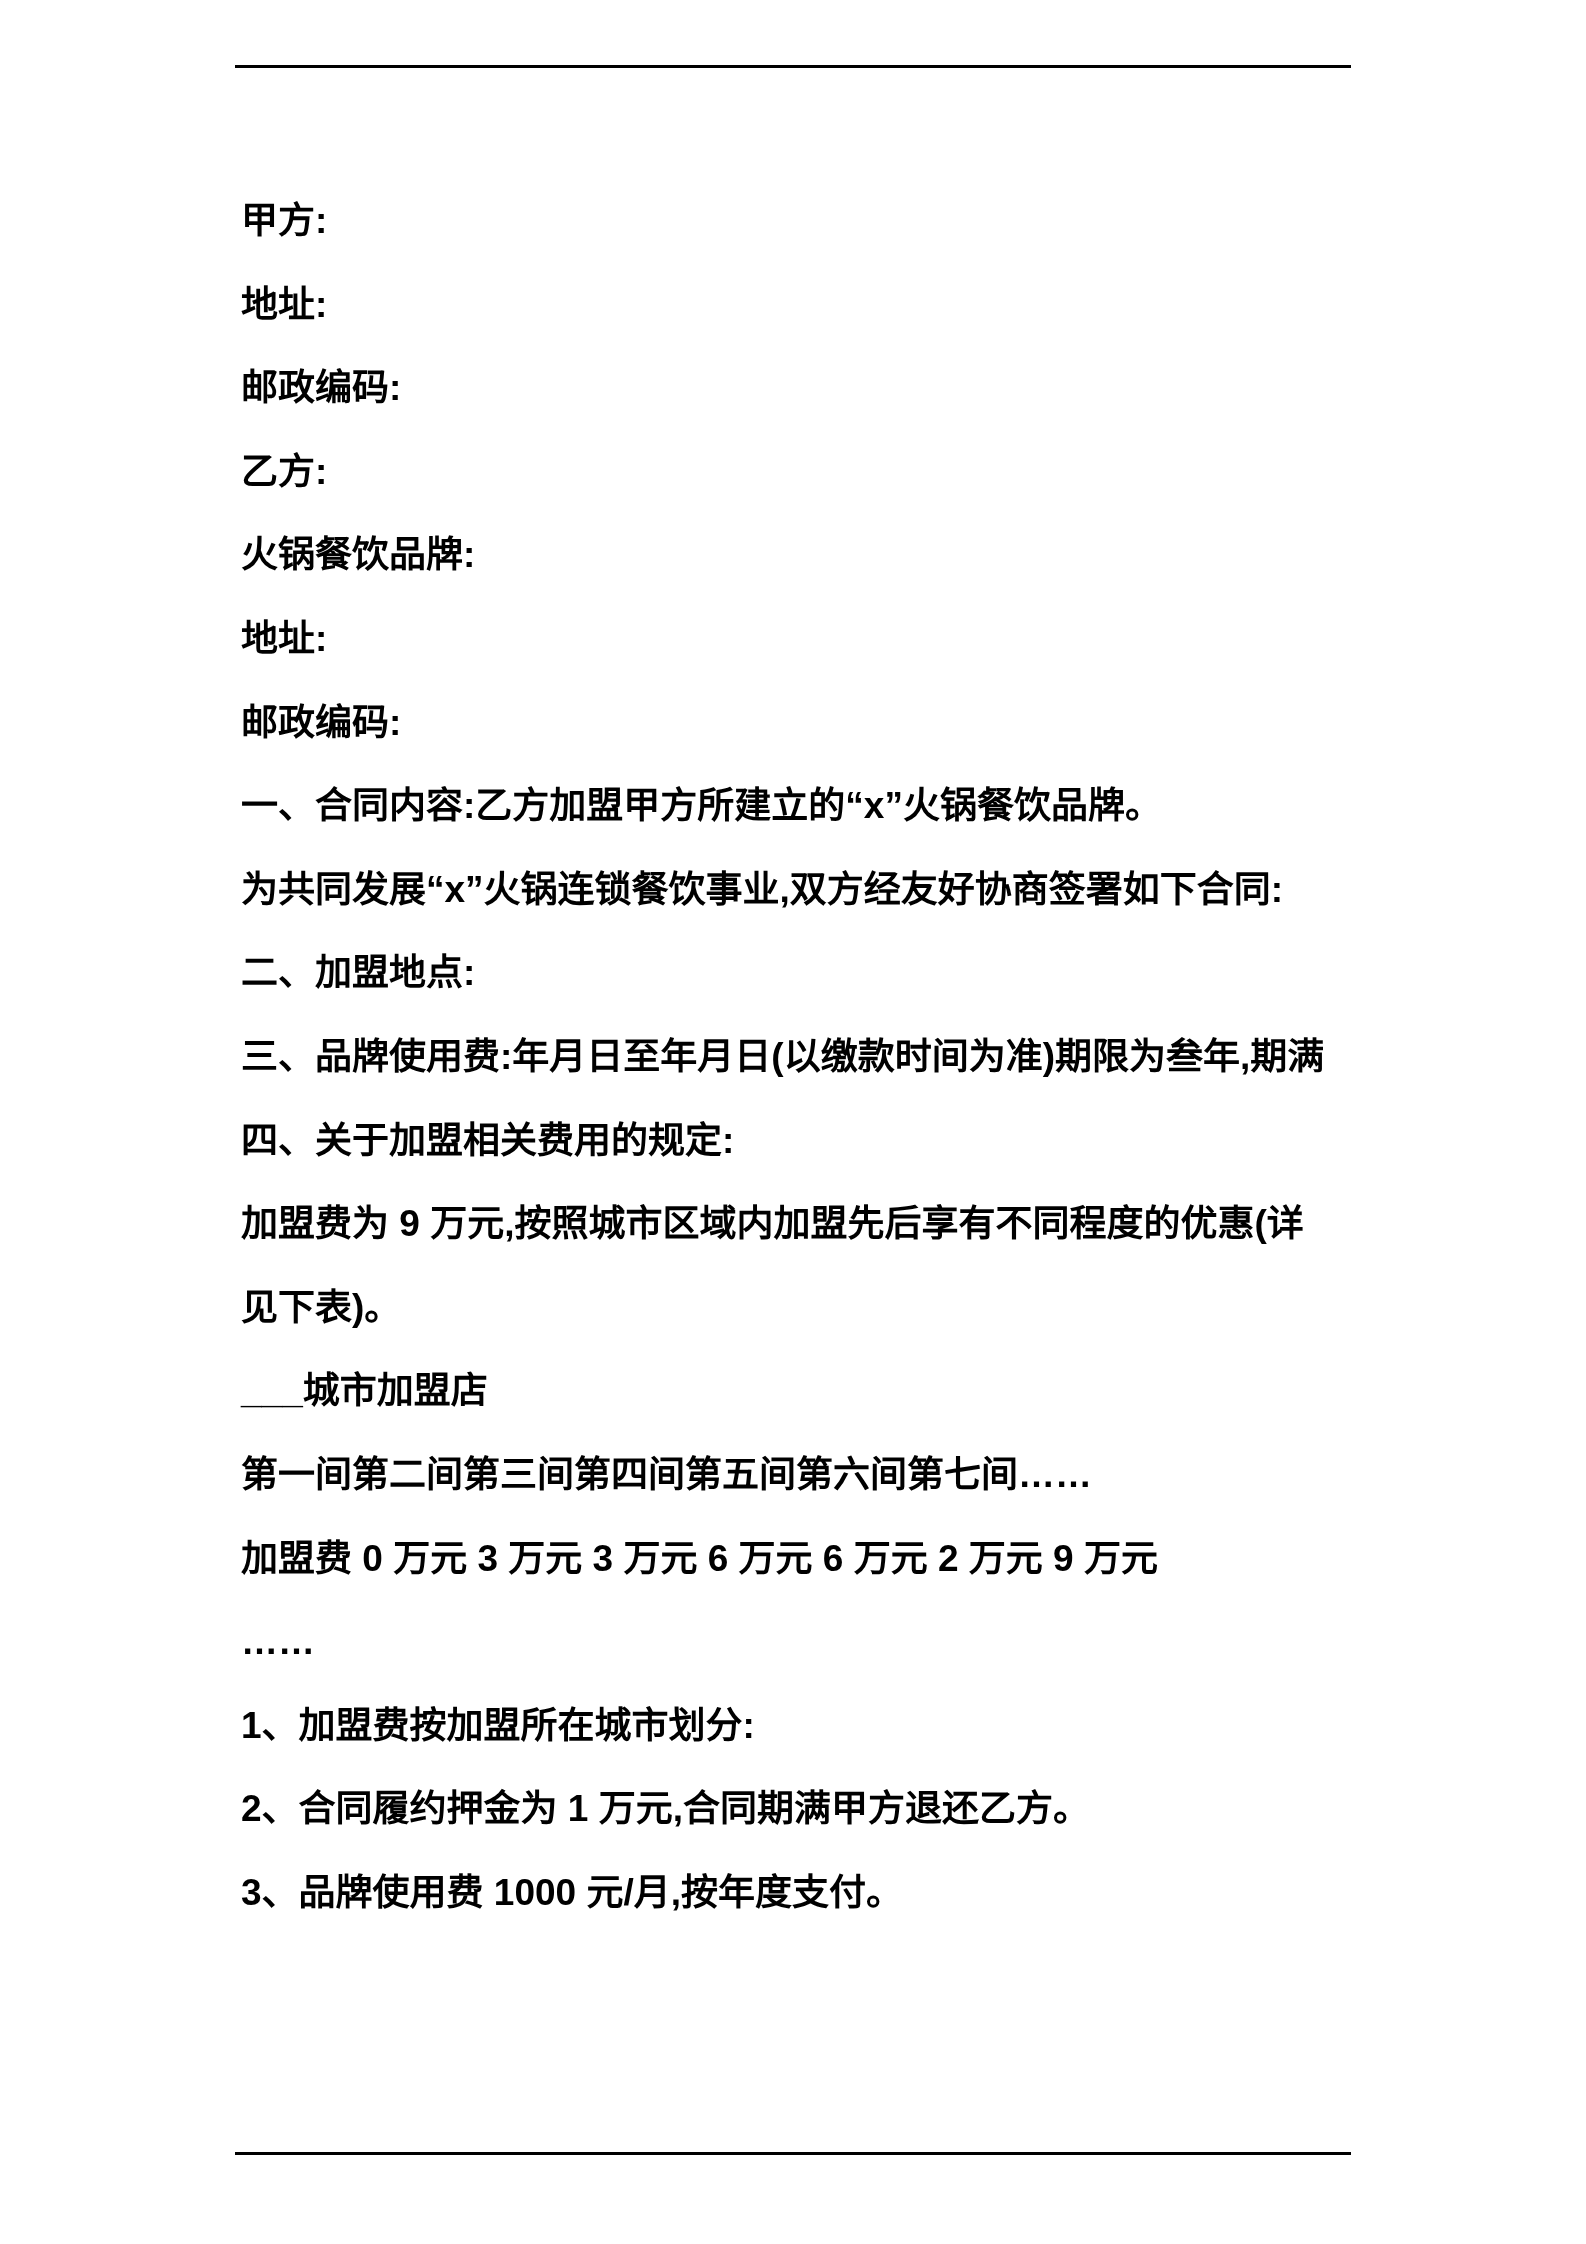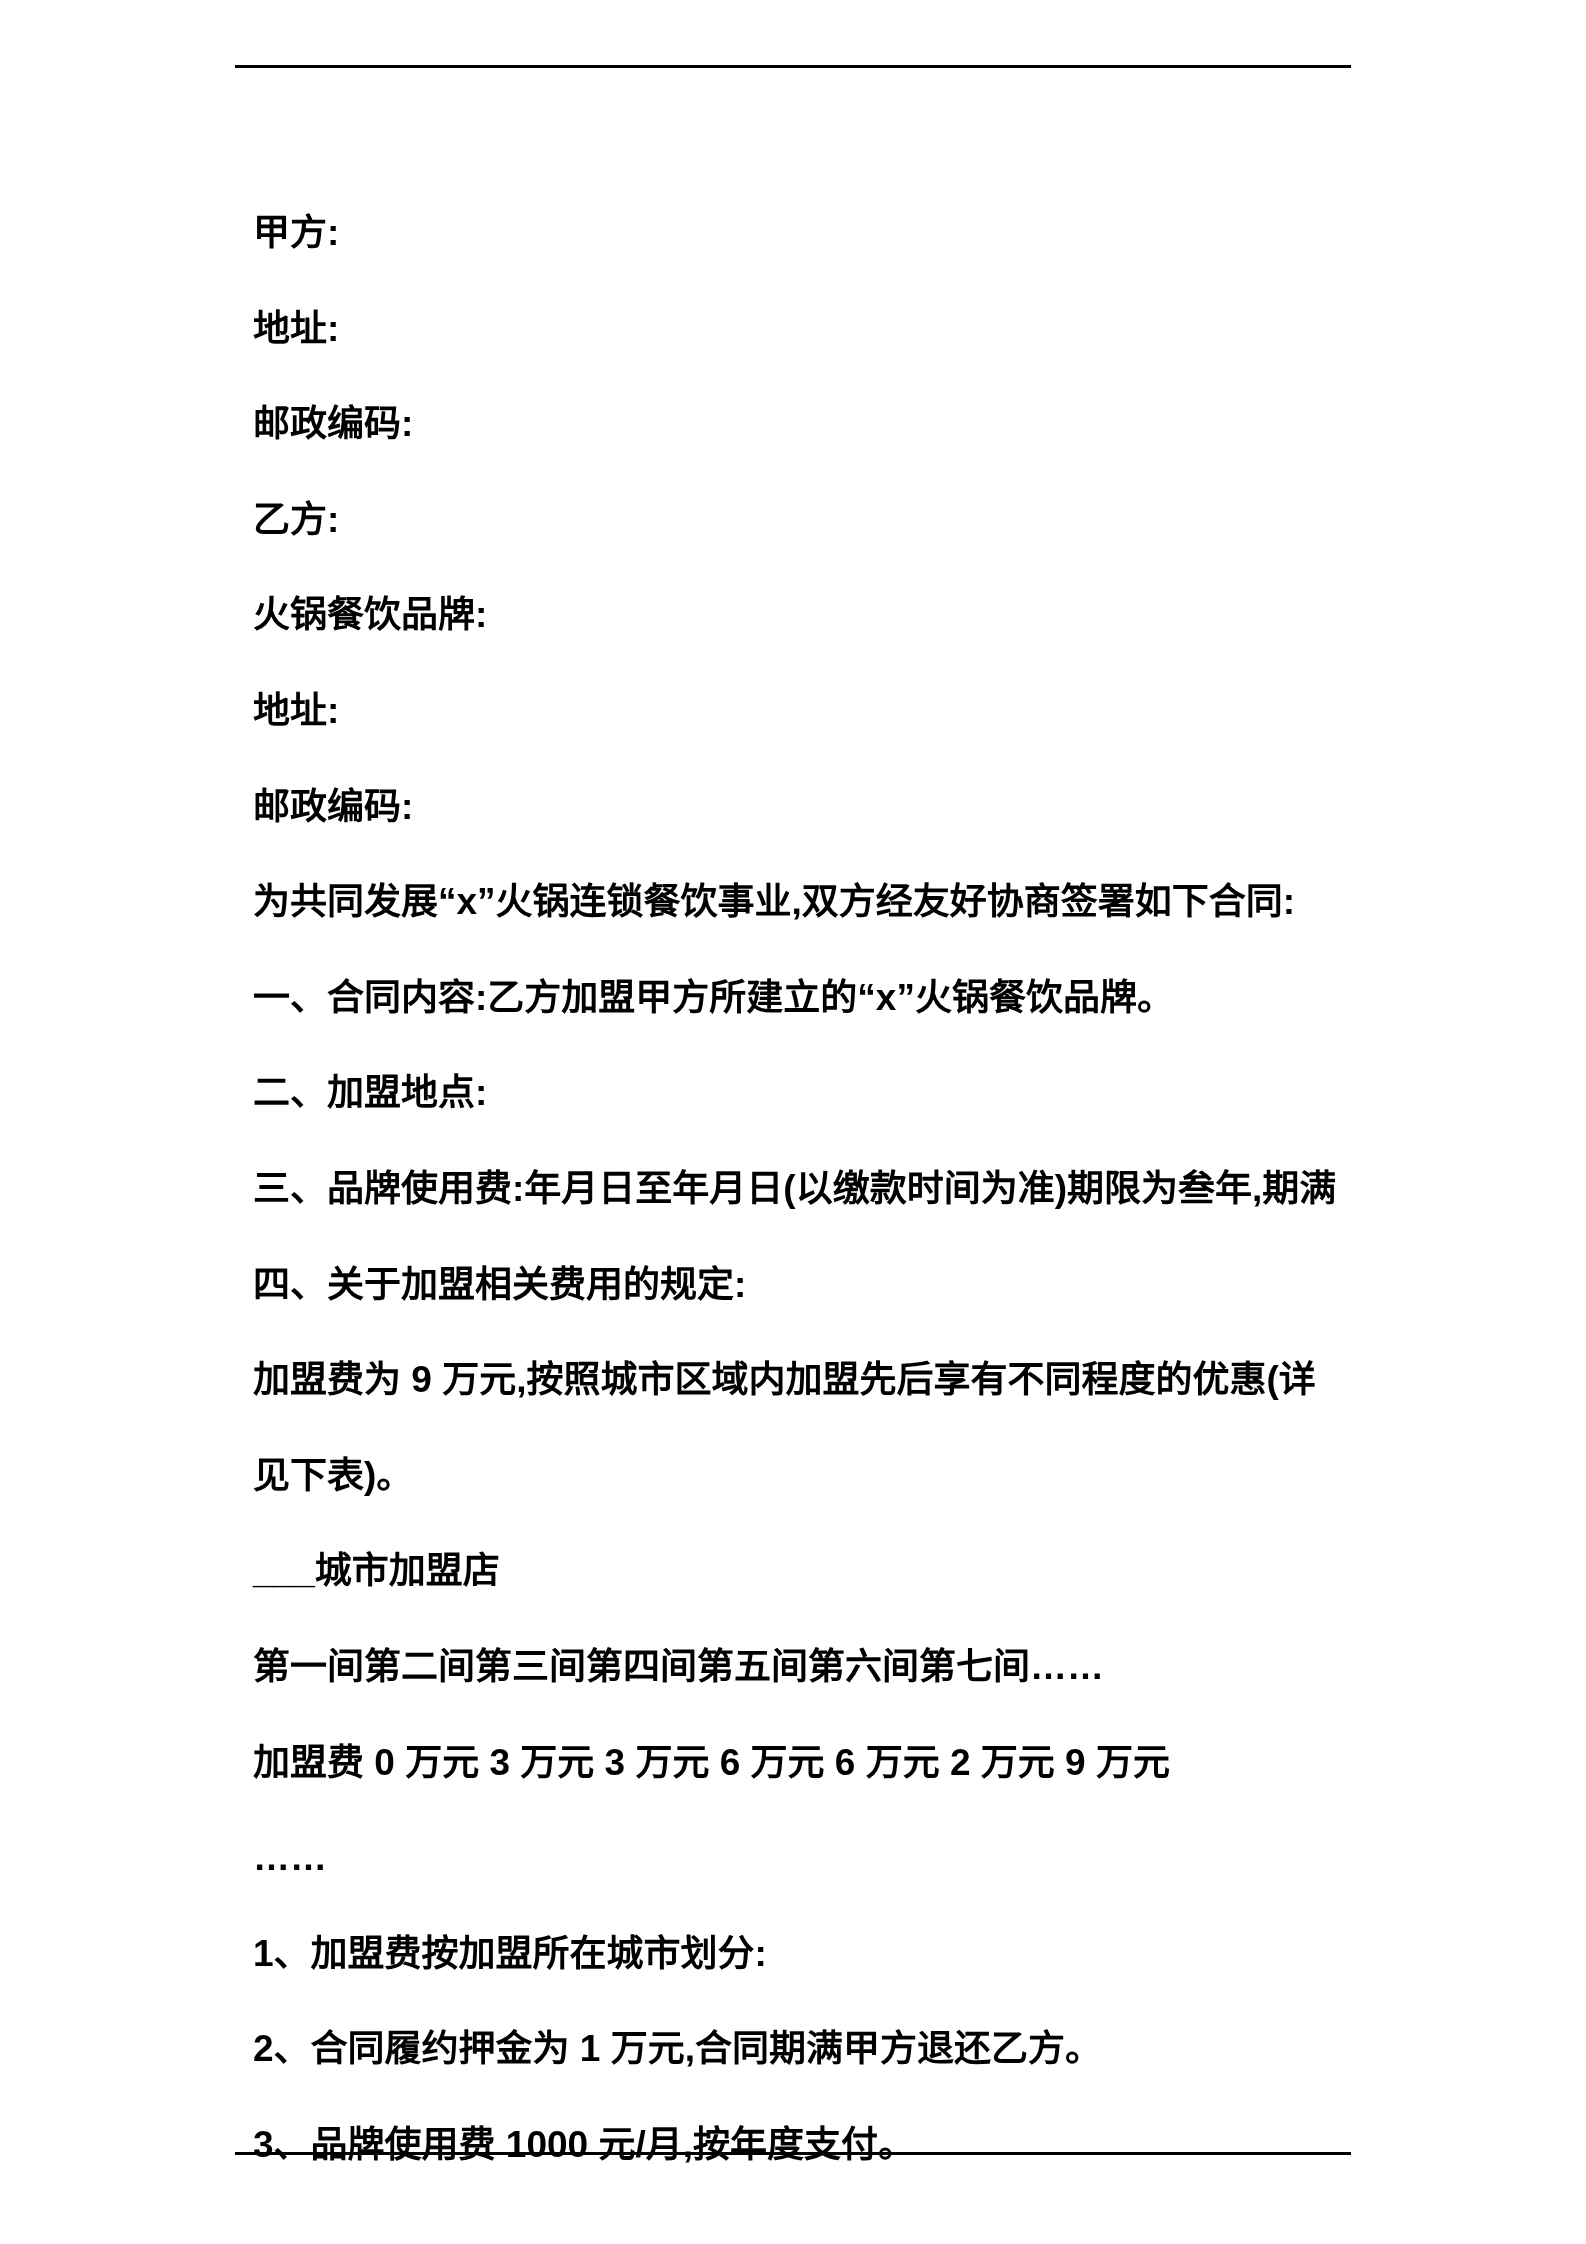--- a/index.html
+++ b/index.html
@@ -23,21 +23,21 @@
   }
   .rule-top    { top: 65px; }
   .rule-bottom { top: 2152px; }
   .content {
     position: absolute;
     left: 241px;
     top: 179px;
     width: 1132px;
   }
   .line {
-    margin: 12px;
+    margin: 0;
     padding: 0;
     height: 83.6px;
     line-height: 83.6px;
     font-size: 37px;
     font-weight: 700;
     color: #000000;
     white-space: nowrap;
     font-family: "Liberation Sans", sans-serif;
   }
 </style>
@@ -47,22 +47,22 @@
 <div class="rule rule-top"></div>
 
 <main class="content">
   <p class="line">甲方:</p>
   <p class="line">地址:</p>
   <p class="line">邮政编码:</p>
   <p class="line">乙方:</p>
   <p class="line">火锅餐饮品牌:</p>
   <p class="line">地址:</p>
   <p class="line">邮政编码:</p>
+  <p class="line">一、合同内容:乙方加盟甲方所建立的“x”火锅餐饮品牌。</p>
   <p class="line">为共同发展“x”火锅连锁餐饮事业,双方经友好协商签署如下合同:</p>
-  <p class="line">一、合同内容:乙方加盟甲方所建立的“x”火锅餐饮品牌。</p>
   <p class="line">二、加盟地点:</p>
   <p class="line">三、品牌使用费:年月日至年月日(以缴款时间为准)期限为叁年,期满</p>
   <p class="line">四、关于加盟相关费用的规定:</p>
   <p class="line">加盟费为 9 万元,按照城市区域内加盟先后享有不同程度的优惠(详</p>
   <p class="line">见下表)。</p>
   <p class="line">___城市加盟店</p>
   <p class="line">第一间第二间第三间第四间第五间第六间第七间……</p>
   <p class="line">加盟费 0 万元 3 万元 3 万元 6 万元 6 万元 2 万元 9 万元</p>
   <p class="line">……</p>
   <p class="line">1、加盟费按加盟所在城市划分:</p>

